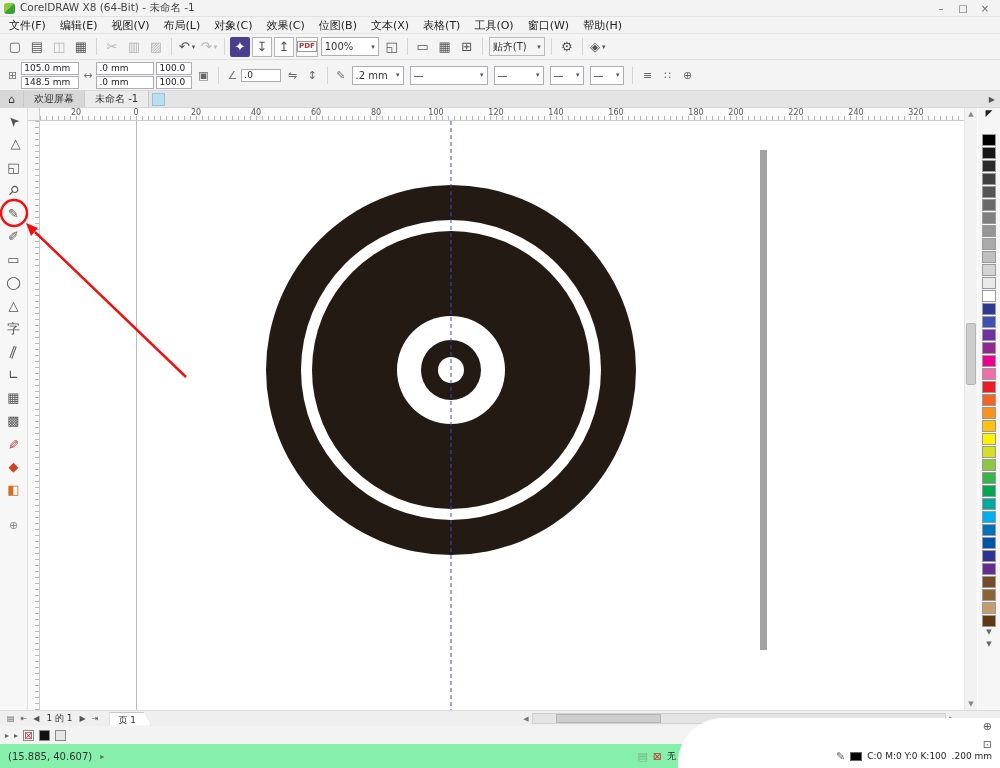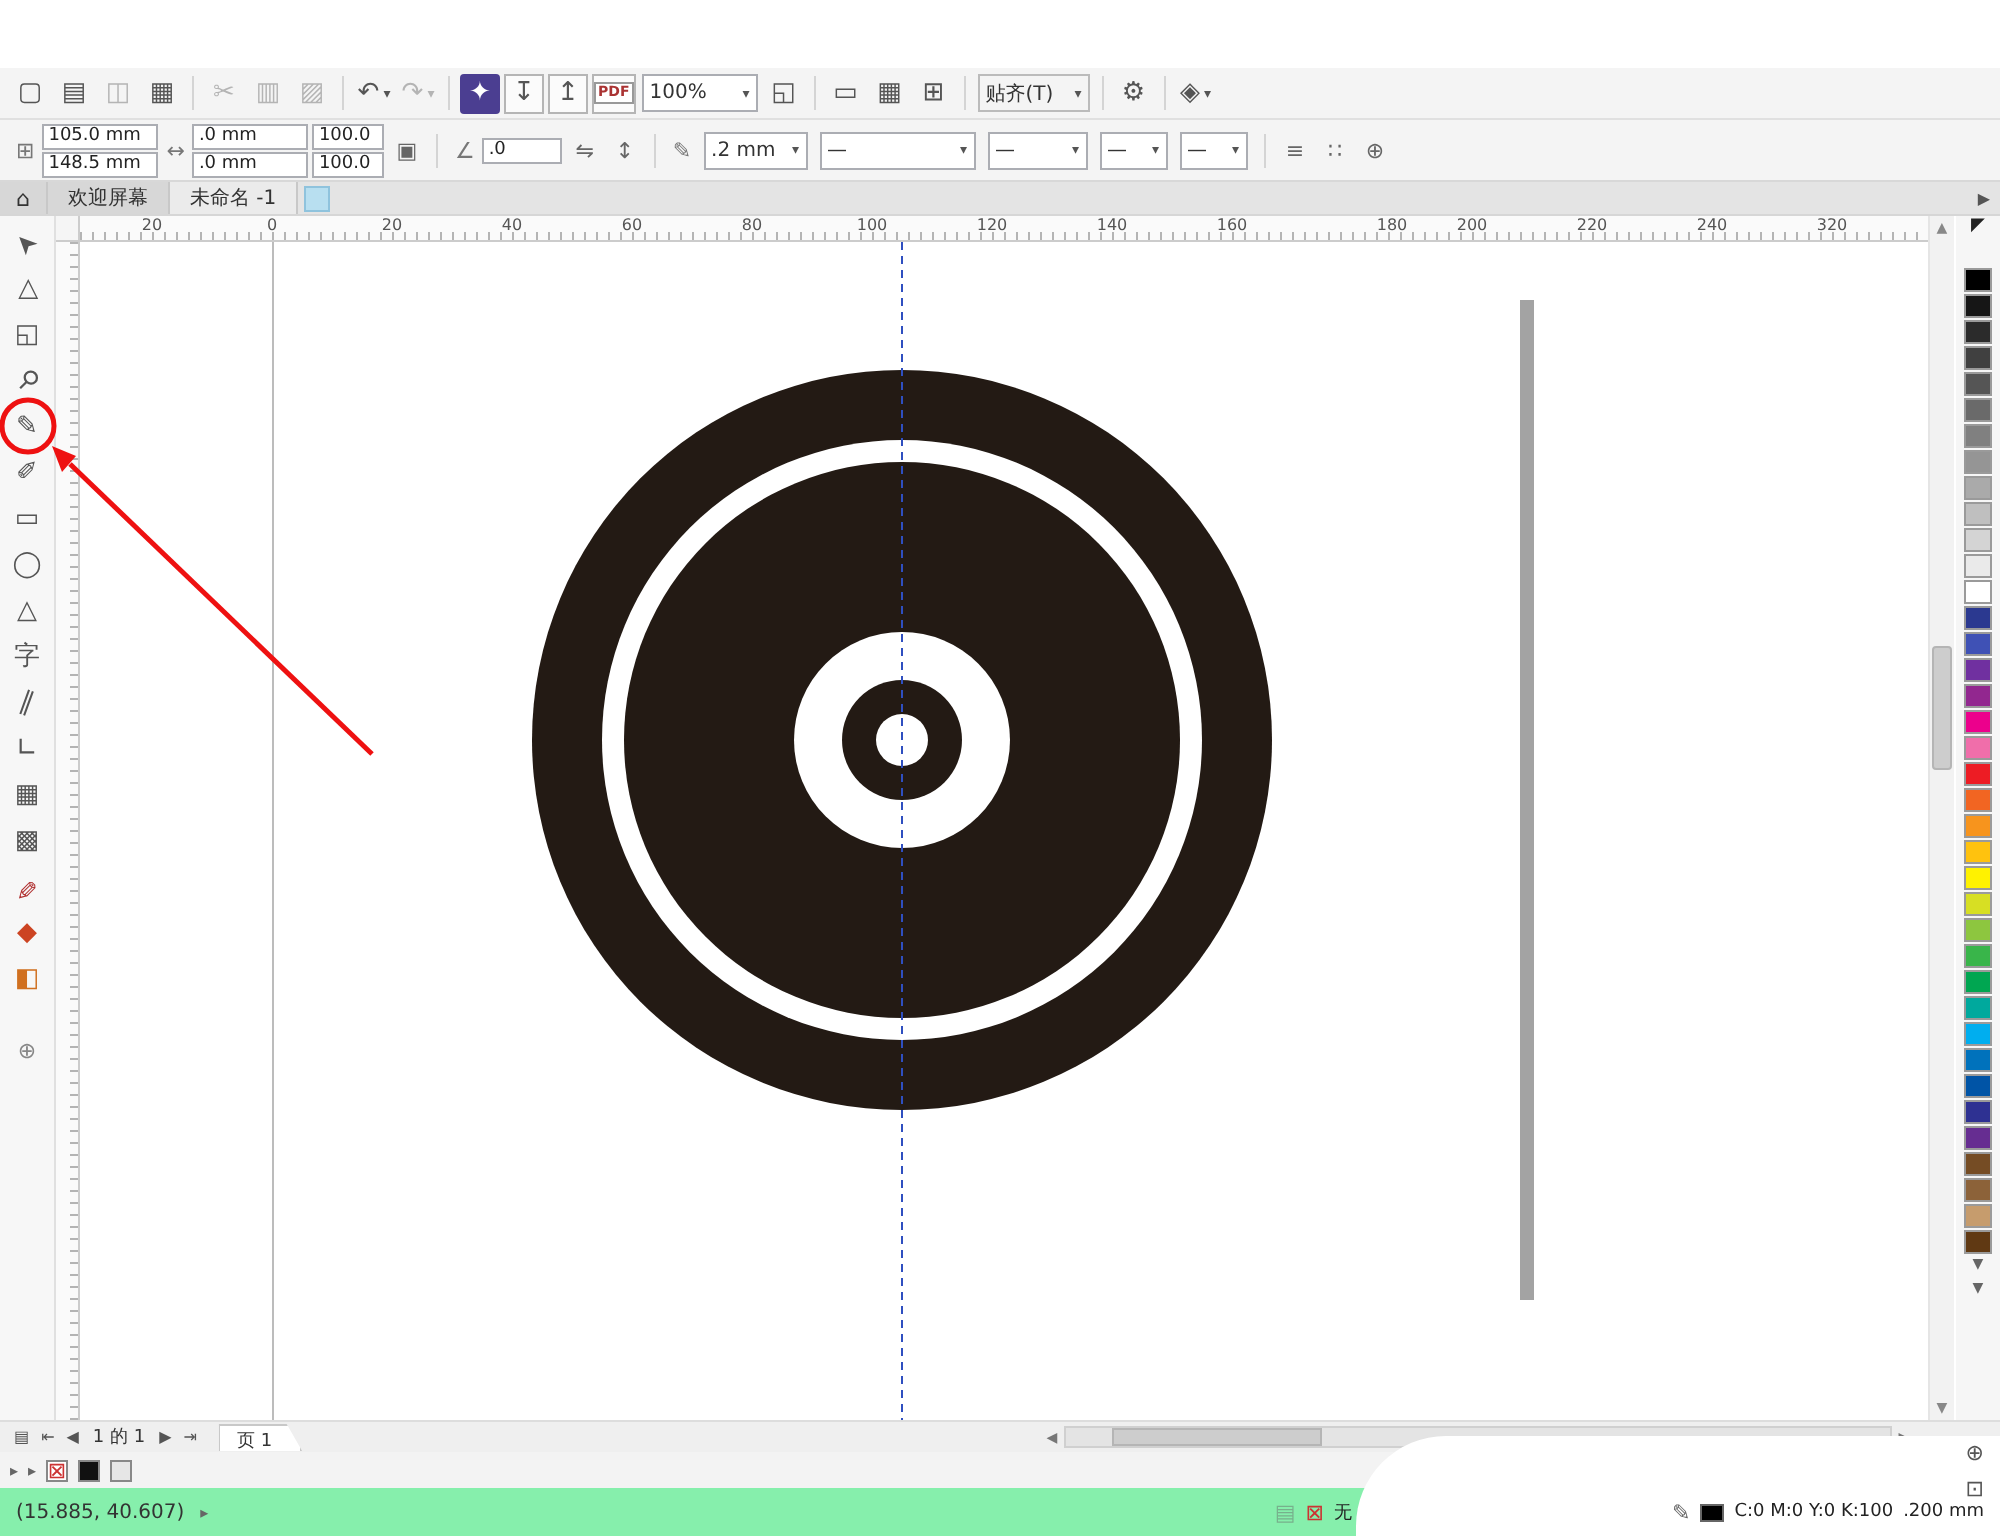--- a/index.html
+++ b/index.html
@@ -94,21 +94,44 @@
   .white-overlay{position:absolute;right:0;bottom:0;width:322px;height:50px;background:#fff;border-top-left-radius:45px;z-index:8;}
   .zoom-btns{position:absolute;right:8px;top:2px;display:flex;flex-direction:column;gap:5px;font-size:11px;color:#555;z-index:9;align-items:center;}
 
   .annot{position:absolute;left:0;top:0;z-index:60;pointer-events:none;}
 </style>
 </head>
 <body>
 
 <div id="app">
 
-
+  <div class="abs titlebar">
+    <span class="applogo"></span>
+    <span class="apptitle">CorelDRAW X8 (64-Bit) - 未命名 -1</span>
+    <span class="wctrls">
+      <span class="wbtn">–</span>
+      <span class="wbtn">□</span>
+      <span class="wbtn">×</span>
+    </span>
+  </div>
+
+  <div class="abs menubar">
+      <span class="menu-item">文件(F)</span>
+      <span class="menu-item">编辑(E)</span>
+      <span class="menu-item">视图(V)</span>
+      <span class="menu-item">布局(L)</span>
+      <span class="menu-item">对象(C)</span>
+      <span class="menu-item">效果(C)</span>
+      <span class="menu-item">位图(B)</span>
+      <span class="menu-item">文本(X)</span>
+      <span class="menu-item">表格(T)</span>
+      <span class="menu-item">工具(O)</span>
+      <span class="menu-item">窗口(W)</span>
+      <span class="menu-item">帮助(H)</span>
+    </div>
 
   <div class="abs toolbar1">
       <span class="tbtn">
         <span class="ticon">▢</span>
       </span>
       <span class="tbtn">
         <span class="ticon">▤</span>
       </span>
       <span class="tbtn dim">
         <span class="ticon">◫</span>

